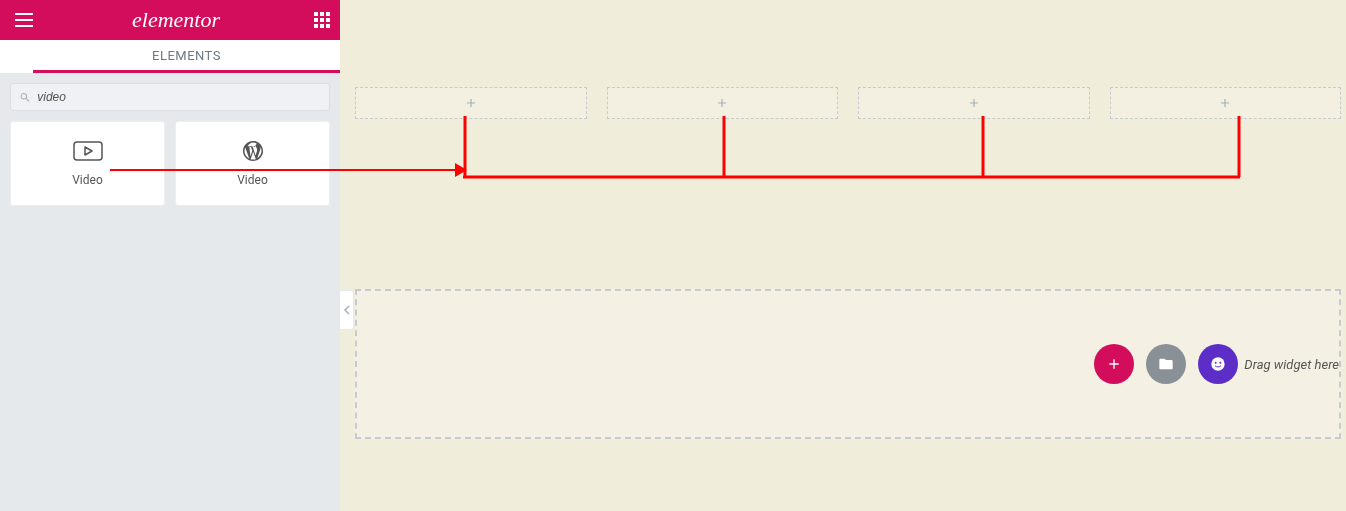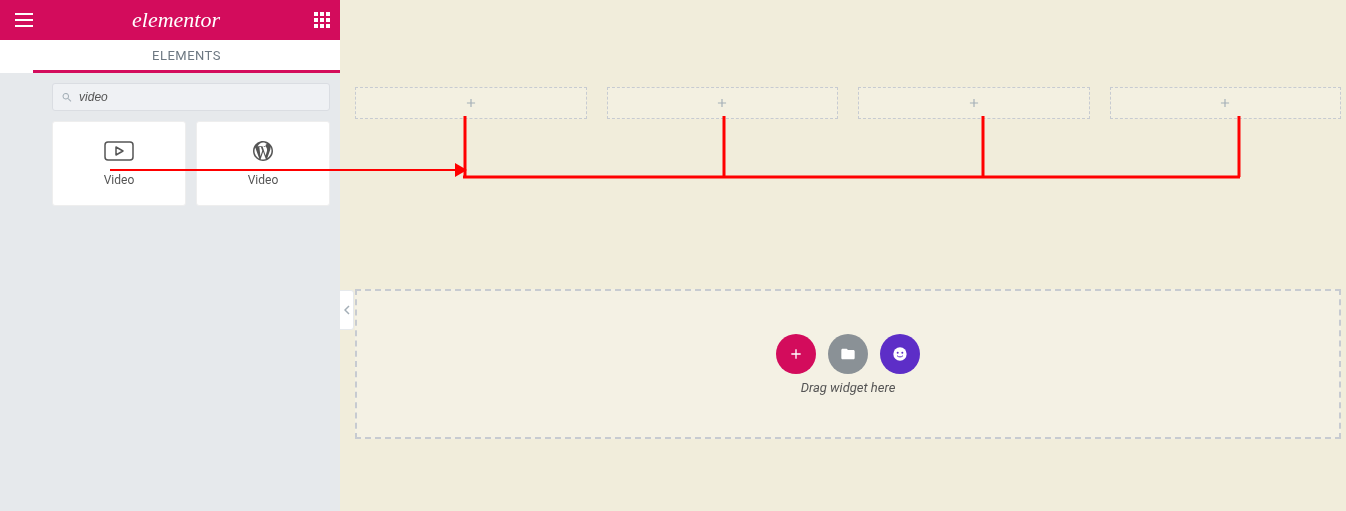--- a/index.html
+++ b/index.html
@@ -11,41 +11,41 @@
     .hamburger { display: flex; flex-direction: column; gap: 4px; cursor: pointer; padding: 5px; }
     .hamburger span { display: block; width: 18px; height: 2px; background: #fff; }
     .logo { font-family: "Brush Script MT", cursive; color: #fff; font-size: 22px; font-style: italic; }
     .grid-icon { width: 16px; height: 16px; display: grid; grid-template-columns: repeat(3, 4px); grid-template-rows: repeat(3, 4px); gap: 2px; cursor: pointer; }
     .grid-icon span { background: #fff; }
     
     .tabs { display: flex; background: #fff; height: 33px; }
     .tab { flex: 1; display: flex; align-items: center; justify-content: center; font-size: 13px; color: #6d7882; letter-spacing: 0.5px; cursor: pointer; border-bottom: 3px solid transparent; margin-left: 33px; }
     .tab.active { border-bottom-color: #d30c5c; }
     
-    .sidebar-body { padding: 10px; margin-left: 42px; }
+    .sidebar-body { padding: 10px; }
     .search-box { display: flex; align-items: center; background: #eff1f4; border: 1px solid #dadde2; height: 28px; padding: 0 8px; border-radius: 3px; }
     .search-box svg { width: 13px; height: 13px; fill: #a4afb7; margin-right: 6px; }
     .search-box input { border: none; background: transparent; outline: none; font-size: 12px; color: #555; font-style: italic; width: 100%; }
     .search-box input::placeholder { color: #a4afb7; }
     
     .widgets { display: flex; gap: 10px; margin-top: 10px; }
     .widget { flex: 1; background: #fff; border: 1px solid #eee; border-radius: 3px; height: 85px; display: flex; flex-direction: column; align-items: center; justify-content: center; gap: 12px; cursor: grab; }
     .widget-icon { width: 30px; height: 20px; display: flex; align-items: center; justify-content: center; }
     .widget-label { font-size: 12px; color: #555; }
     
     .collapse-handle { position: absolute; right: -14px; top: 290px; width: 14px; height: 40px; background: #fff; border: 1px solid #e6e9ec; border-left: none; border-radius: 0 3px 3px 0; display: flex; align-items: center; justify-content: center; cursor: pointer; color: #a4afb7; font-size: 10px; }
     
     
     .canvas { flex: 1; padding: 15px 5px 15px 15px; position: relative; }
     
     .section-row { display: flex; gap: 20px; margin-top: 72px; }
     .column-slot { flex: 1; height: 32px; border: 1px dashed #c7cbd1; background: rgba(255,255,255,0.18); display: flex; align-items: center; justify-content: center; cursor: pointer; }
     .column-slot svg { width: 14px; height: 14px; fill: #a4afb7; }
     
-    .add-section { margin-top: 170px; border: 2px dashed #c7cbd1; background: rgba(255,255,255,0.25); height: 150px; display: flex; flex-direction: column; align-items: center; justify-content: center; gap: 6px; }
+    .add-section { margin-top: 170px; border: 2px dashed #c7cbd1; background: rgba(255,255,255,0.25); height: 150px; display: flex; flex-direction: row; align-items: center; justify-content: flex-end; gap: 6px; }
     .add-buttons { display: flex; gap: 12px; }
     .circle-btn { width: 40px; height: 40px; border-radius: 50%; display: flex; align-items: center; justify-content: center; cursor: pointer; }
     .circle-btn.pink { background: #d30c5c; }
     .circle-btn.gray { background: #8a9196; }
     .circle-btn.purple { background: #5d2ec7; }
     .circle-btn svg { width: 16px; height: 16px; fill: #fff; }
     .drag-hint { font-size: 13px; color: #555; font-style: italic; }
     
     
     .annotation-layer { position: absolute; top: 0; left: 0; width: 1346px; height: 511px; pointer-events: none; z-index: 1000; }

